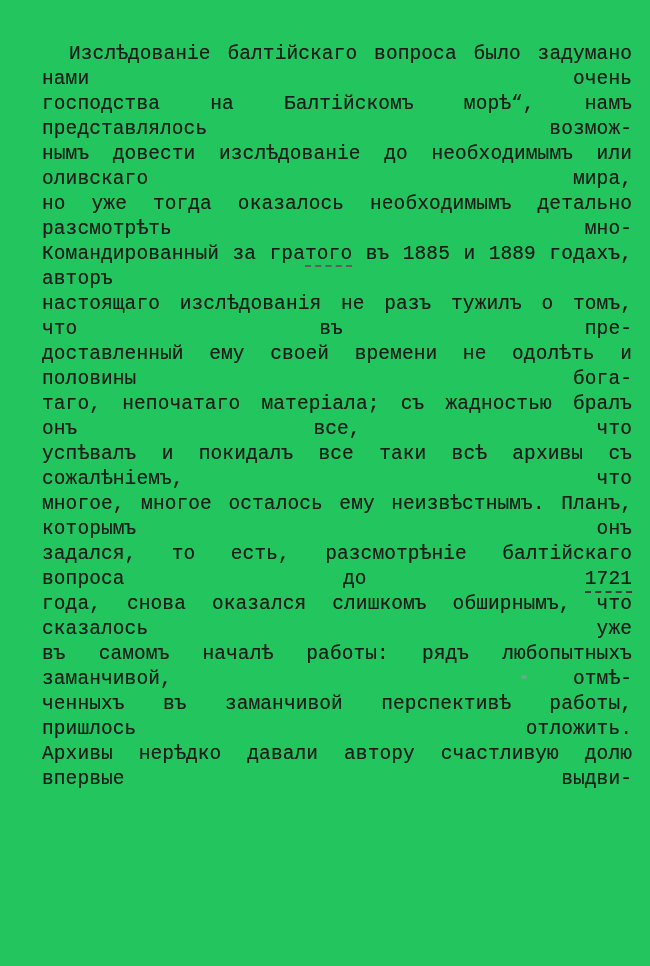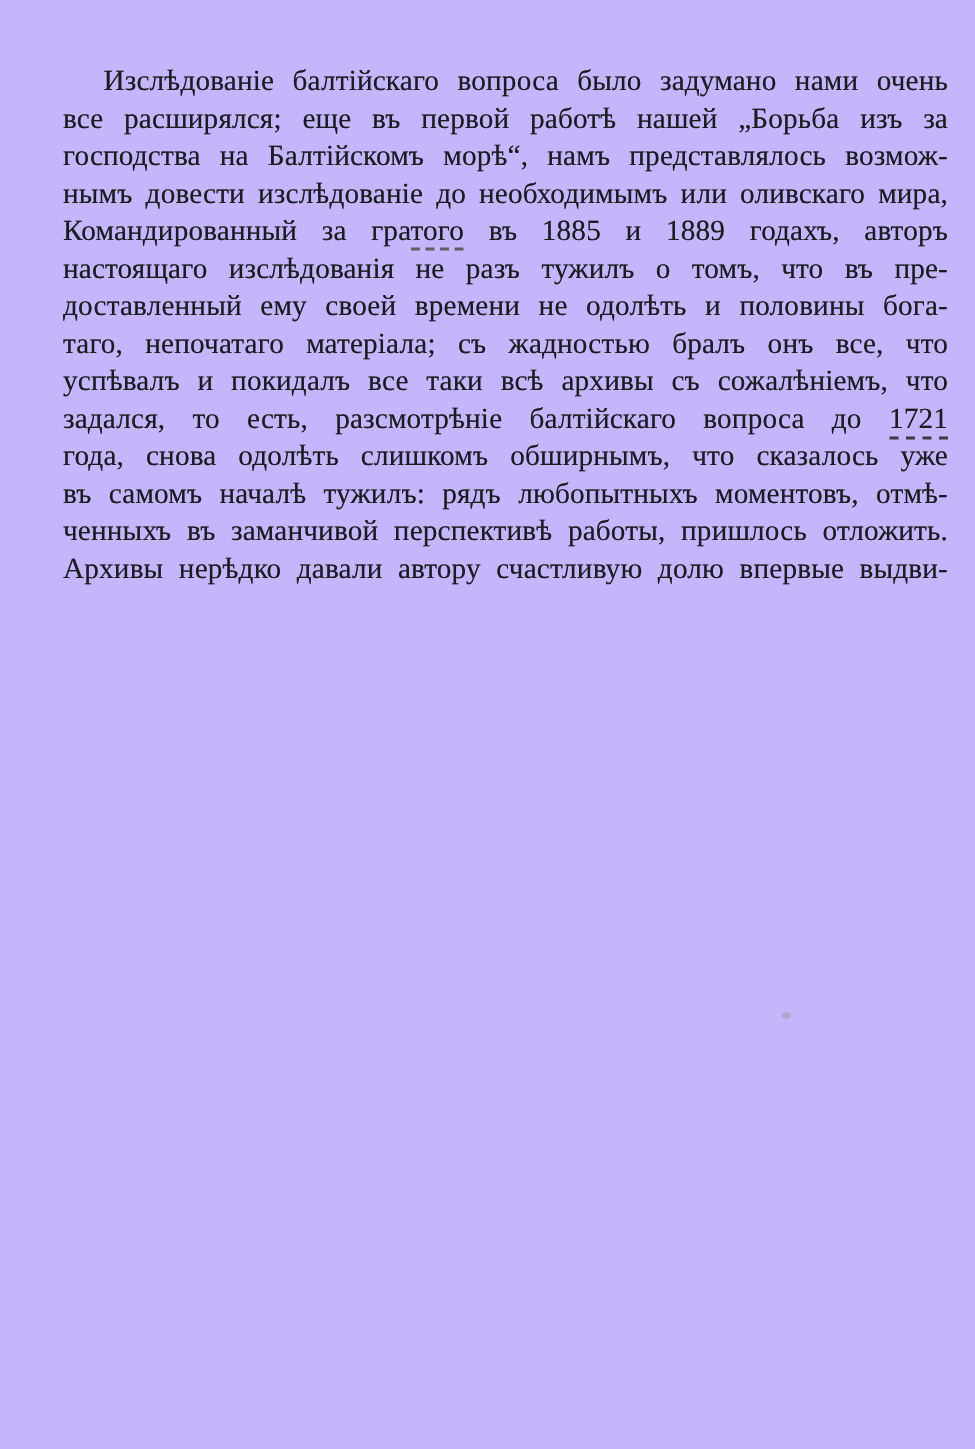--- a/index.html
+++ b/index.html
@@ -4,23 +4,23 @@
 <style>
   html, body {
     margin: 0;
     padding: 0;
     background: #ffffff;
   }
   .page {
     position: relative;
     width: 650px;
     height: 966px;
-    background: #c4b5fd;
+    background: #22c55e;
     overflow: hidden;
-    font-family: Liberation Serif, serif;
+    font-family: Liberation Mono, monospace;
   }
   .text-block {
     position: absolute;
     left: 42px;
     top: 42px;
     width: 590px;
     color: #1c1c1c;
     font-size: 19.5px;
     line-height: 25px;
     letter-spacing: 0.1px;
@@ -53,29 +53,30 @@
     border-radius: 2px;
     opacity: 0.55;
   }
 </style>
 </head>
 <body>
 
 <div class="page">
   <div class="text-block">
     <div class="line indent">Изслѣдованіе балтійскаго вопроса было задумано нами очень</div>
-    <div class="line">все расширялся; еще въ первой работѣ нашей „Борьба изъ за</div>
     <div class="line">господства на Балтійскомъ морѣ“, намъ представлялось возмож-</div>
     <div class="line">нымъ довести изслѣдованіе до необходимымъ или оливскаго мира,</div>
+    <div class="line">но уже тогда оказалось необходимымъ детально разсмотрѣть мно-</div>
     <div class="line"><span>Командированный за гра</span><span class="u-dash">того</span><span> въ 1885 и 1889 годахъ, авторъ</span></div>
     <div class="line">настоящаго изслѣдованія не разъ тужилъ о томъ, что въ пре-</div>
     <div class="line">доставленный ему своей времени не одолѣть и половины бога-</div>
     <div class="line">таго, непочатаго матеріала; съ жадностью бралъ онъ все, что</div>
     <div class="line">успѣвалъ и покидалъ все таки всѣ архивы съ сожалѣніемъ, что</div>
+    <div class="line">многое, многое осталось ему неизвѣстнымъ. Планъ, которымъ онъ</div>
     <div class="line"><span>задался, то есть, разсмотрѣніе балтійскаго вопроса до </span><span class="u-dash-year">1721</span><span></span></div>
-    <div class="line">года, снова одолѣть слишкомъ обширнымъ, что сказалось уже</div>
-    <div class="line">въ самомъ началѣ тужилъ: рядъ любопытныхъ моментовъ, отмѣ-</div>
+    <div class="line">года, снова оказался слишкомъ обширнымъ, что сказалось уже</div>
+    <div class="line">въ самомъ началѣ работы: рядъ любопытныхъ заманчивой, отмѣ-</div>
     <div class="line">ченныхъ въ заманчивой перспективѣ работы, пришлось отложить.</div>
     <div class="line">Архивы нерѣдко давали автору счастливую долю впервые выдви-</div>
 
   </div>
   <div class="speck"></div>
 </div>
 
 </body></html>

